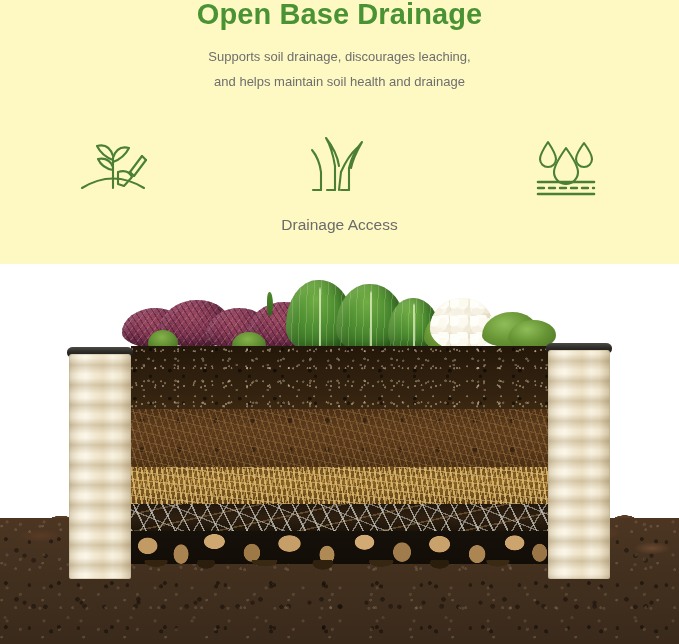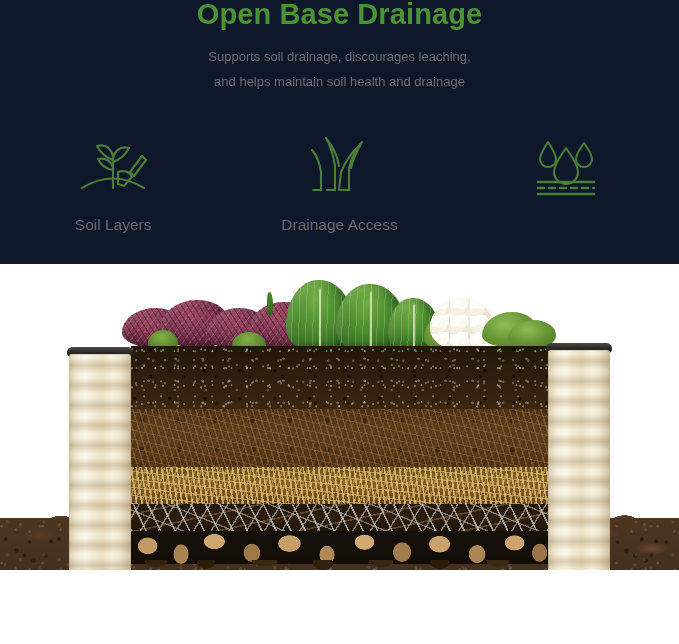--- a/index.html
+++ b/index.html
@@ -3,21 +3,21 @@
 <meta charset="utf-8">
 <style>
   html,body{margin:0;padding:0;}
   body{
     width:679px;height:644px;
     background:#ffffff;
     font-family:"Liberation Sans", sans-serif;
     overflow:hidden;
     position:relative;
   }
-  #page{position:relative;width:679px;height:570px;overflow:hidden;background:#0f172a;}
+  #page{position:relative;width:679px;height:644px;overflow:hidden;background:#fef9c3;}
 
   
   .headline{
     position:absolute;top:-5px;left:0;width:679px;
     text-align:center;
     font-size:29px;font-weight:bold;
     letter-spacing:.1px;
     color:#4a9335;
     line-height:38px;
   }
@@ -322,21 +322,20 @@
             <path d="M41 26 Q52 22 57 12 Q45 9 41 22"></path>
             <path d="M41 34 Q30 32 26 23 Q37 21 41 31"></path>
             <path d="M46 48 L46 36 Q56 33 60 41 L52 50 Z"></path>
             <path d="M58 36 L70 20"></path>
             <path d="M62 40 L74 24"></path>
             <path d="M58 36 L62 40"></path>
             <path d="M70 20 L74 24"></path>
           </g>
         </svg>
       </div>
-      <div class="feat-label">Soil Layers</div>
     </div>
 
     <div class="feature">
       <div class="feat-icon">
         <svg width="70" height="60" viewBox="0 0 70 60">
           <g class="ico">
             <path d="M17 54 L17 36 Q15 22 8 14 Q16 25 17 36"></path>
             <path d="M9 54 L17 54"></path>
             <path d="M31 54 L31 30 Q28 12 22 2 Q33 16 35 30"></path>
             <path d="M23 54 L31 54"></path>

